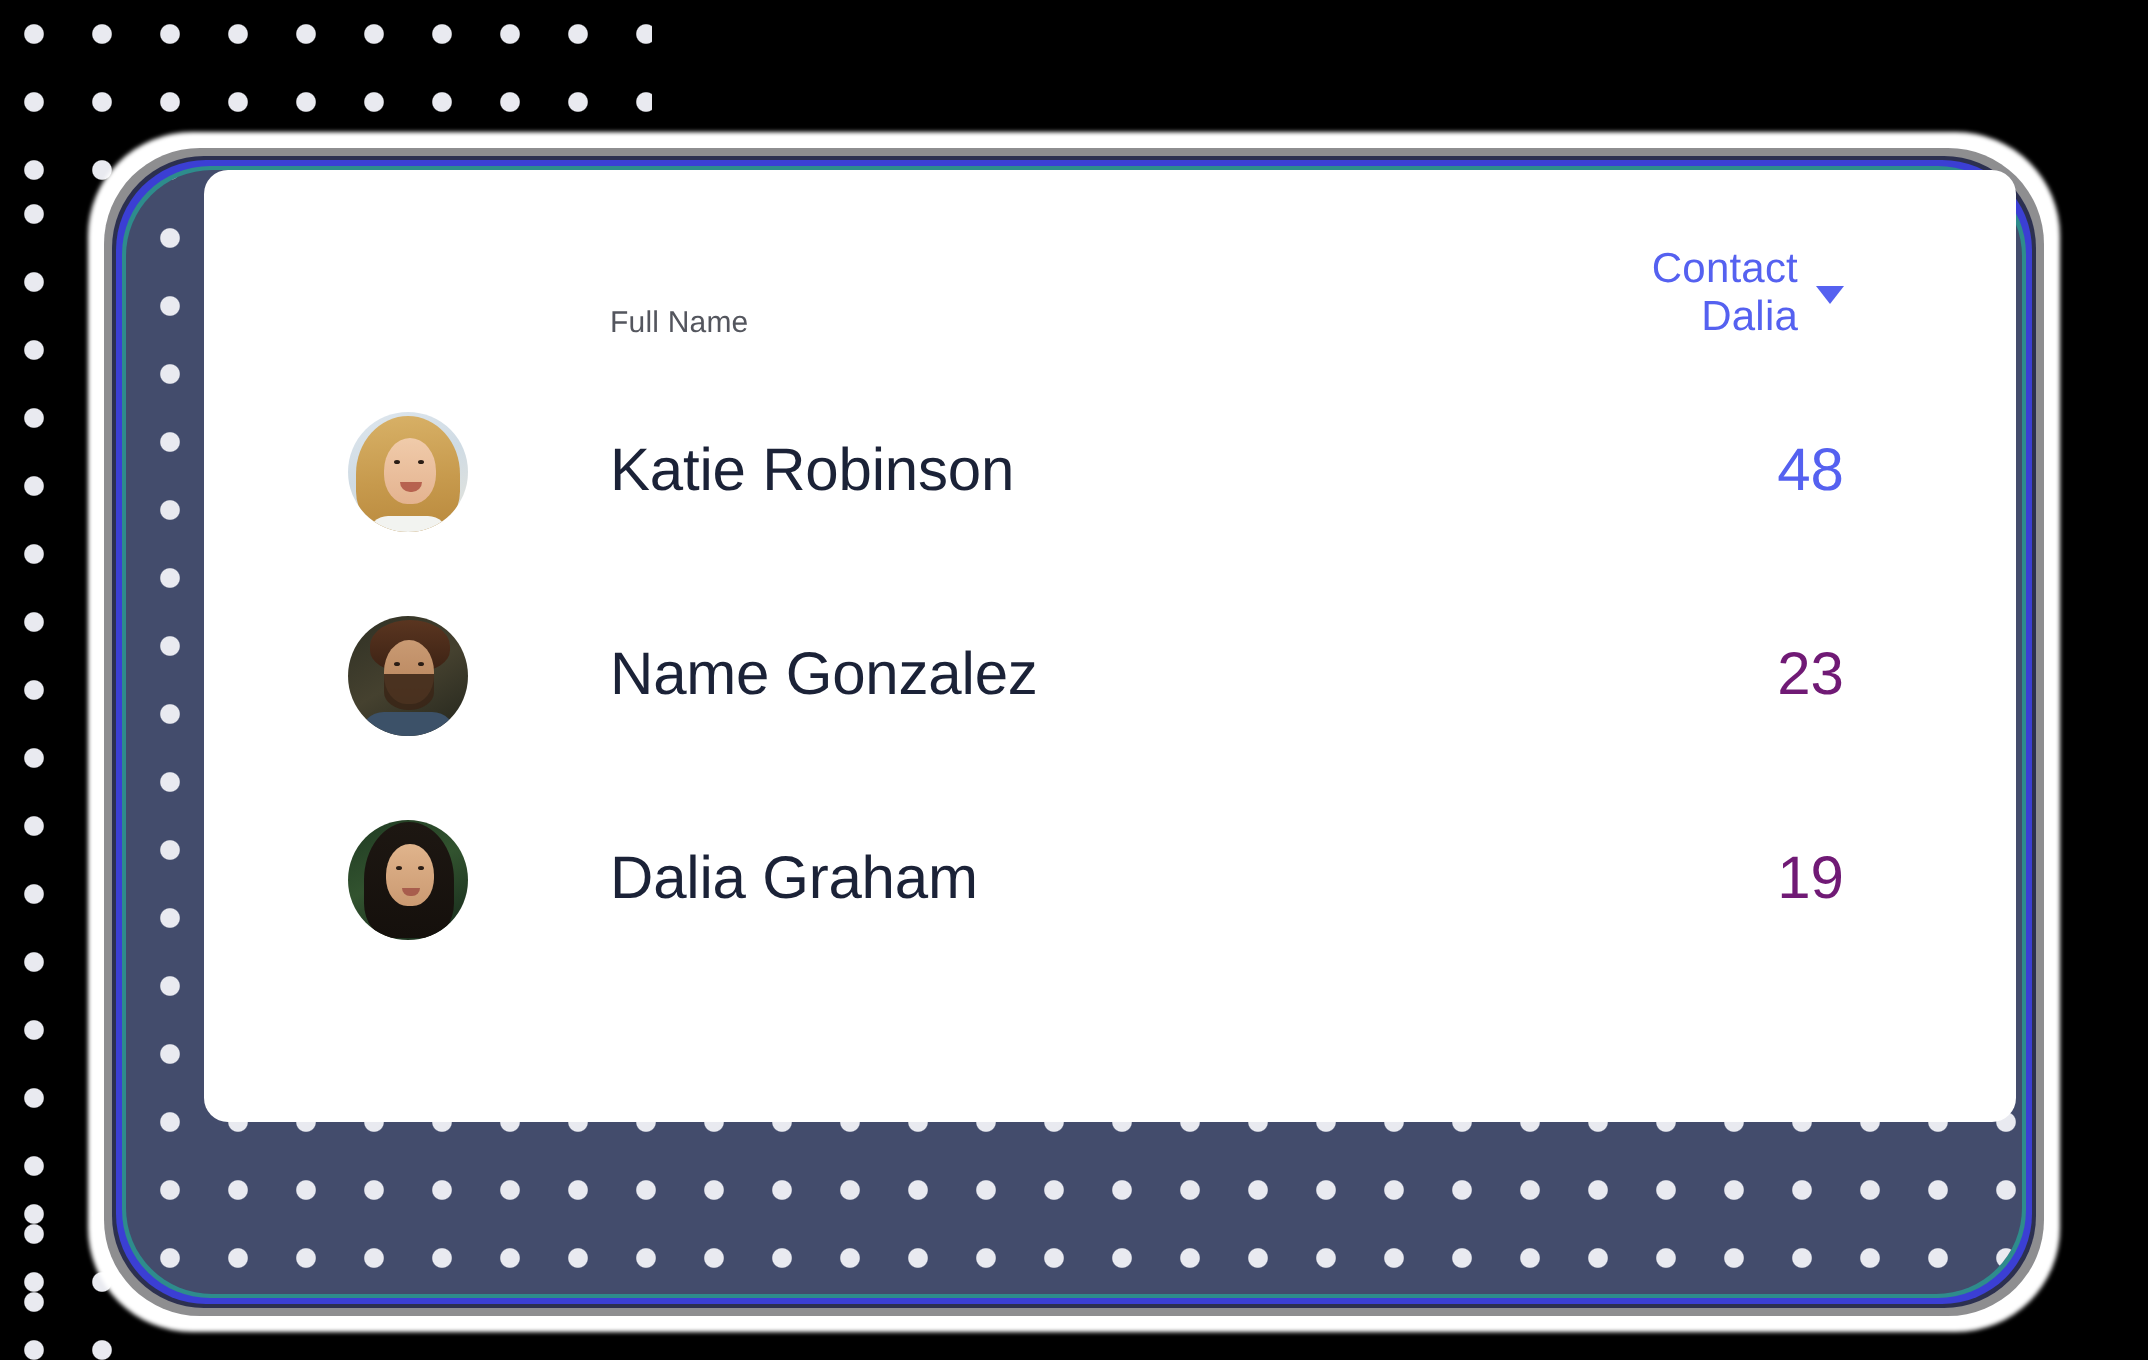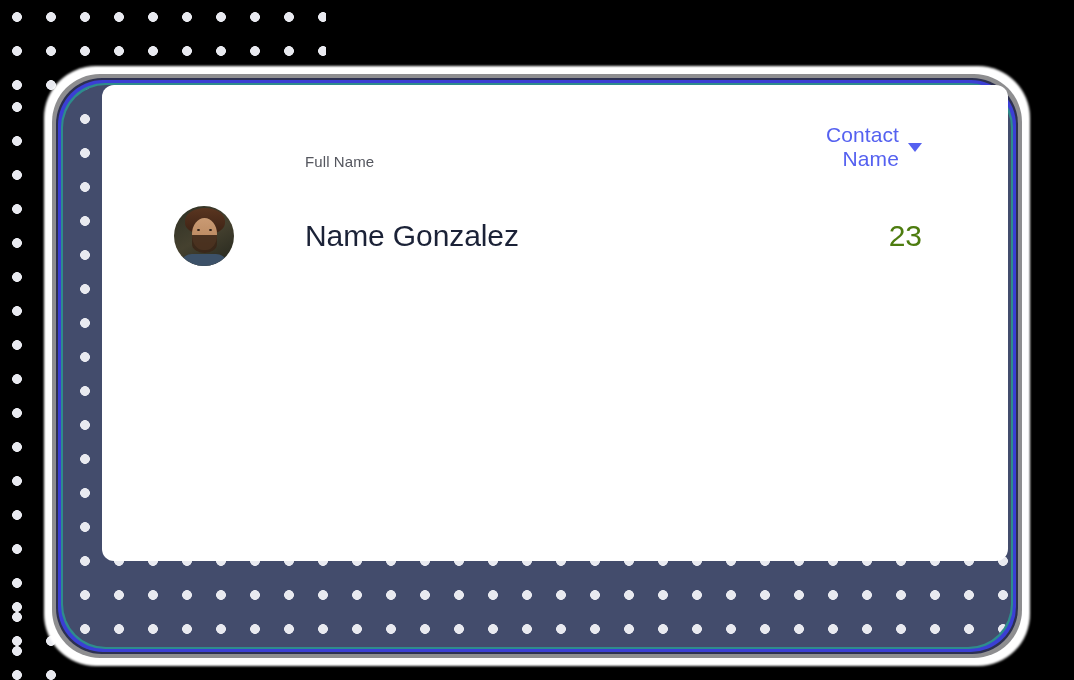--- a/index.html
+++ b/index.html
@@ -101,21 +101,21 @@
     display:inline-block; width:0; height:0;
     border-left:7px solid transparent;
     border-right:7px solid transparent;
     border-top:9px solid #5561f0;
   }
 
   .cell-name {
     font-size:30px; color:#1b2237; font-weight:400; letter-spacing:-.1px;
   }
   .cell-score {
-    font-size:30px; color:#4d7c0f; font-weight:400;
+    font-size:30px; color:#701a75; font-weight:400;
   }
   .cell-score.accent { color:#5561f0; }
 
   
   .avatar {
     width:60px; height:60px; border-radius:50%;
     position:relative; overflow:hidden; flex:0 0 60px;
   }
   .avatar .bg { position:absolute; inset:0; }
   .avatar .hair { position:absolute; }
@@ -179,26 +179,45 @@
 
     <div id="table">
 
       <div class="row" id="header-row">
         <div class="col-avatar"></div>
         <div class="col-name">
           <span class="th-name">Full Name</span>
         </div>
         <div class="col-score">
           <span class="th-score">
-            <span>Contact Name</span>
+            <span>Contact Dalia</span>
             <span class="sort-caret"></span>
           </span>
         </div>
       </div>
 
+      <div class="row">
+        <div class="col-avatar">
+          <div class="avatar" id="av-katie">
+            <div class="bg"></div>
+              <div class="hair"></div>
+              <div class="face"></div>
+            <div class="eye l"></div>
+              <div class="eye r"></div>
+            <div class="mouth"></div>
+              <div class="shirt"></div>
+          </div>
+        </div>
+        <div class="col-name">
+          <span class="cell-name">Katie Robinson</span>
+        </div>
+        <div class="col-score">
+          <span class="cell-score accent">48</span>
+        </div>
+      </div>
 
       <div class="row">
         <div class="col-avatar">
           <div class="avatar" id="av-juan">
             <div class="bg"></div>
               <div class="hair"></div>
               <div class="face"></div>
             <div class="beard"></div>
             <div class="eye l"></div>
               <div class="eye r"></div>
@@ -206,16 +225,34 @@
           </div>
         </div>
         <div class="col-name">
           <span class="cell-name">Name Gonzalez</span>
         </div>
         <div class="col-score">
           <span class="cell-score">23</span>
         </div>
       </div>
 
+      <div class="row">
+        <div class="col-avatar">
+          <div class="avatar" id="av-dalia">
+            <div class="bg"></div>
+              <div class="hair"></div>
+              <div class="face"></div>
+            <div class="eye l"></div>
+              <div class="eye r"></div>
+            <div class="mouth"></div>
+          </div>
+        </div>
+        <div class="col-name">
+          <span class="cell-name">Dalia Graham</span>
+        </div>
+        <div class="col-score">
+          <span class="cell-score">19</span>
+        </div>
+      </div>
 
     </div>
   </div>
 </div>
 
 </body></html>

